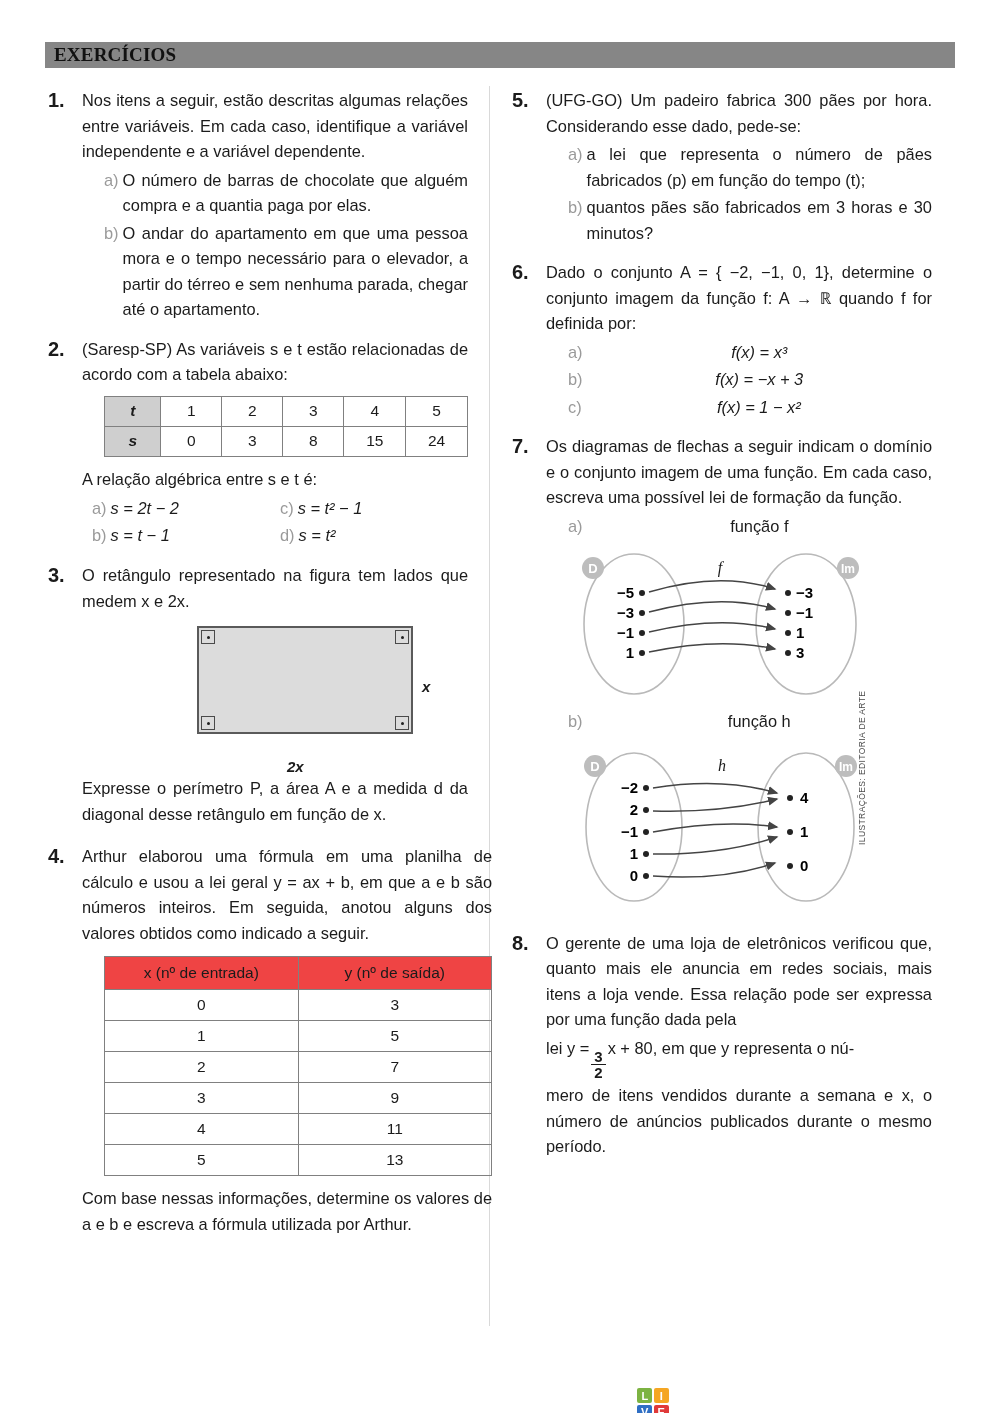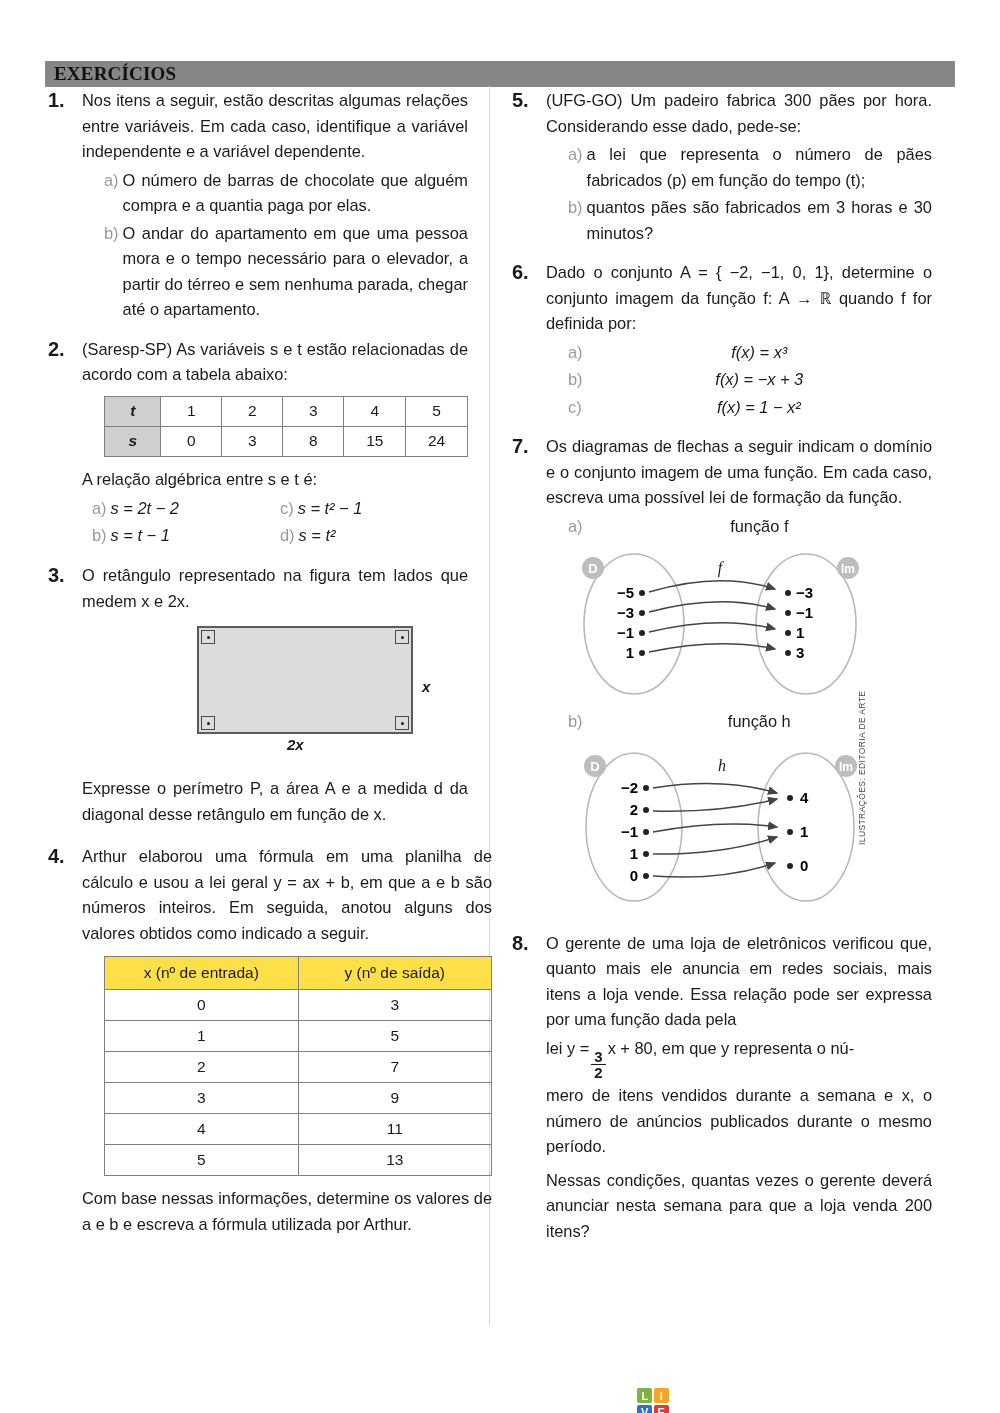--- a/index.html
+++ b/index.html
@@ -13,21 +13,21 @@
     position: relative;
     font-family: "Liberation Sans", sans-serif;
     color: #1b1b1b;
     overflow: hidden;
   }
 
   
   .header-bar {
     position: absolute;
     left: 45px;
-    top: 61px;
+    top: 42px;
     width: 910px;
     height: 26px;
     background: #868686;
     display: flex;
     align-items: center;
   }
   .header-bar .title {
     font-family: "Liberation Serif", serif;
     font-weight: bold;
     font-size: 19px;
@@ -132,21 +132,21 @@
     font-style: italic;
     width: 58px;
   }
 
   
   .tbl-xy {
     margin: 10px 0 10px 22px;
     width: 388px;
   }
   .tbl-xy th {
-    background: #fde047;
+    background: #ef4444;
     font-weight: bold;
     height: 30px;
     font-size: 15.5px;
   }
   .tbl-xy td { height: 28px; }
   .tbl-xy th:first-child, .tbl-xy td:first-child { width: 50%; }
 
   
   .fig-wrap {
     position: relative;
@@ -183,21 +183,21 @@
   .c-tr { right: 2px; top: 2px; }
   .c-bl { left: 2px;  bottom: 2px; }
   .c-br { right: 2px; bottom: 2px; }
   .lbl-x {
     position: absolute;
     left: 340px; top: 54px;
     font-size: 15px; font-style: italic; font-weight: bold;
   }
   .lbl-2x {
     position: absolute;
-    left: 205px; top: 112px;
+    left: 205px; top: 134px;
     font-size: 15px; font-style: italic; font-weight: bold;
   }
 
   
   .diagram { margin: 6px 0 6px 26px; }
   .diagram svg { display: block; }
 
   
   .credit {
     position: absolute;
@@ -548,21 +548,20 @@
     <div class="ex-num">8.</div>
     <div class="ex-body">
       <p>O gerente de uma loja de eletrônicos verificou que, quanto mais ele anuncia em redes sociais, mais itens a loja vende. Essa relação pode ser expressa por uma função dada pela</p>
       <p style="text-align:left;">
         <span>lei y =</span><span class="frac">
             <span class="num">3</span>
             <span class="den">2</span>
           </span><span>x  + 80, em que y representa o nú-</span>
       </p>
       <p>mero de itens vendidos durante a semana e x, o número de anúncios publicados durante o mesmo período.</p>
-      <p style="margin-top:8px">Nessas condições, quantas vezes o gerente deverá anunciar nesta semana para que a loja venda 200 itens?</p>
     </div>
   </div>
 
 </div>
 
 <div class="credit">ILUSTRAÇÕES: EDITORIA DE ARTE</div>
 
 <div class="footer">
   <div class="logo-mark">
     <span style="background: rgb(124, 179, 66);">L</span>

